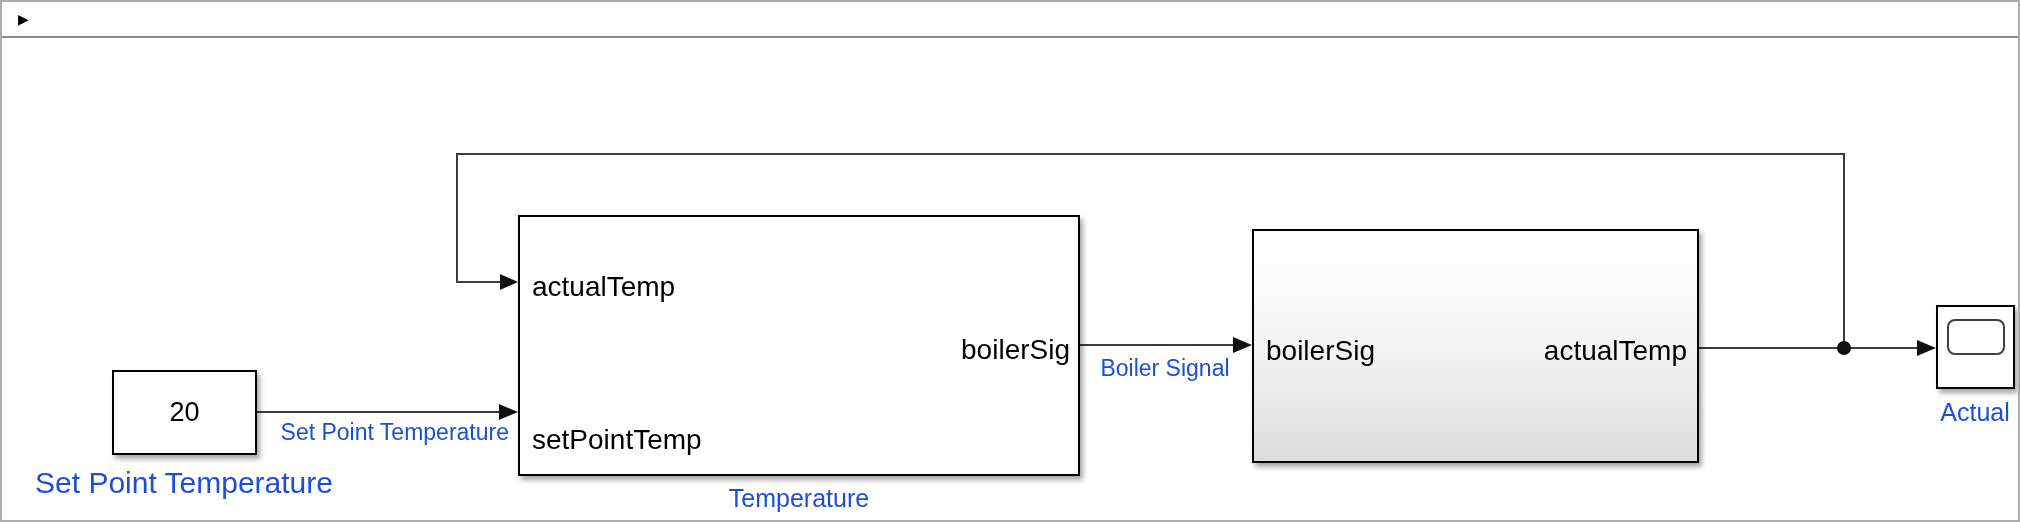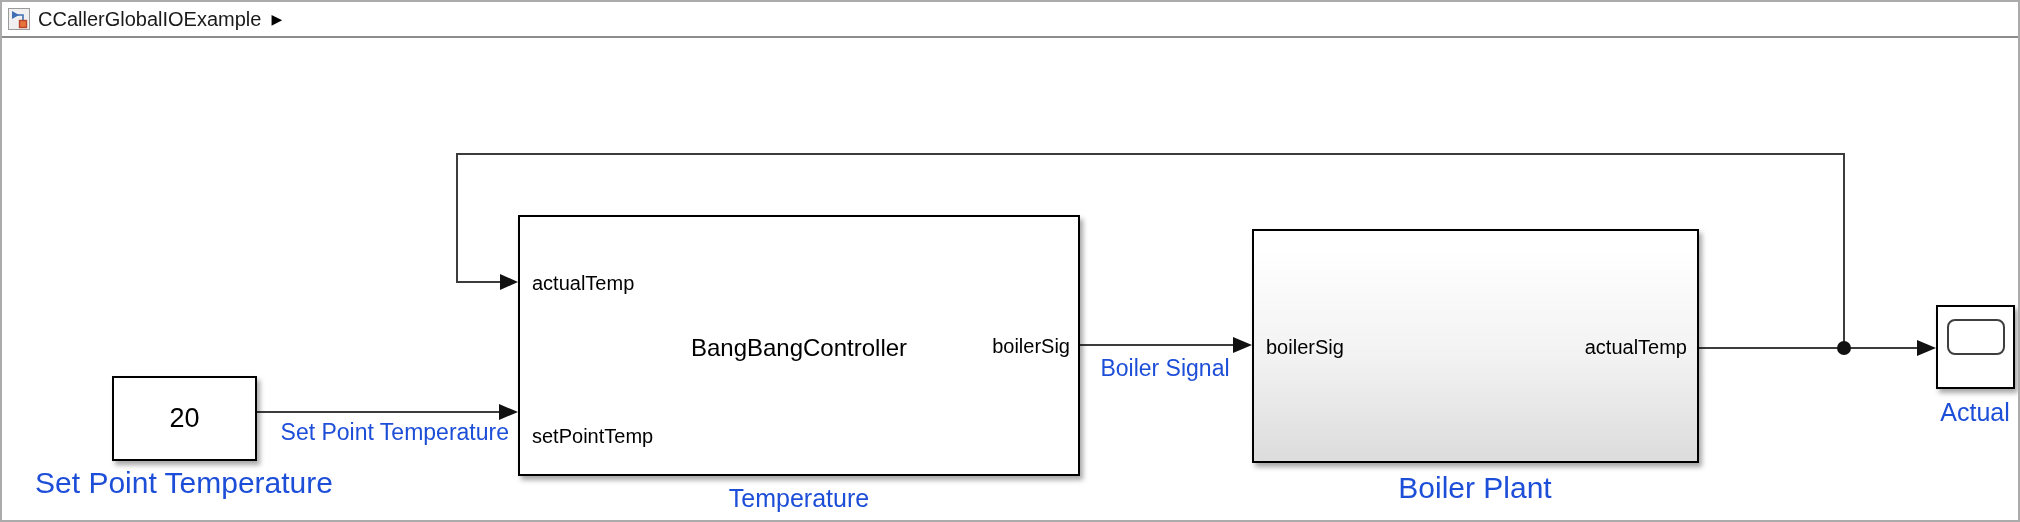--- a/index.html
+++ b/index.html
@@ -29,64 +29,52 @@
   
   .block{
     position:absolute;z-index:2;
     background:#ffffff;border:2px solid #000;
     box-shadow:3px 4px 5px rgba(0,0,0,0.35);
   }
   .block-constant{
     left:110px;top:368px;width:145px;height:85px;
     display:flex;align-items:center;justify-content:center;
     font-size:27px;
-    margin-top:6px;
   }
   .block-controller{left:516px;top:213px;width:562px;height:261px;}
   .block-boiler{
     left:1250px;top:227px;width:447px;height:234px;
     background:linear-gradient(180deg,#ffffff 8%,#f2f2f2 55%,#dcdcdc 100%);
   }
   .block-scope{left:1934px;top:303px;width:79px;height:84px;}
   .scope-screen{
     position:absolute;left:9px;top:12px;width:58px;height:36px;
     border:2px solid #3f3f3f;border-radius:8px;background:#fff;
   }
-  .port-label{position:absolute;font-size:20px;line-height:1;white-space:nowrap;}
+  .port-label{position:absolute;font-size:28px;line-height:1;white-space:nowrap;}
   .fn-name{
     position:absolute;left:50%;transform:translateX(-50%);
     font-size:24px;line-height:1;white-space:nowrap;
   }
   
   .block-label,.signal-label{
     position:absolute;z-index:3;line-height:1;white-space:nowrap;color:#1d4ed8;
   }
   .label-big{font-size:30px;}
   .label-small{font-size:25px;}
   .signal-label{font-size:23px;}
   .center{transform:translateX(-50%);}
   .right-end{transform:translateX(-100%);}
 </style>
 </head>
 <body>
 
 <div class="window">
 
   <div class="titlebar">
-    <span class="crumb">
-      <span class="model-icon">
-        <svg viewBox="0 0 22 22" width="22" height="22">
-          <rect x="0.5" y="0.5" width="21" height="21" fill="#f0f0f0" stroke="#9b9b9b"></rect>
-          <path d="M4 3 L4 11 L11 7 Z" fill="#3f6eb5"></path>
-          <path d="M9 7 H15 V12" fill="none" stroke="#3f6eb5" stroke-width="1.6"></path>
-          <rect x="11.5" y="12.5" width="7" height="7" fill="#e8743c" stroke="#b8442c" stroke-width="1.4"></rect>
-        </svg>
-      </span>
-      <span class="crumb-text">CCallerGlobalIOExample</span>
-    </span>
     <span class="crumb-arrow">▶</span>
   </div>
 
   <div class="canvas"></div>
 
   <svg class="wires" viewBox="0 0 2020 522">
     <g stroke="#3c3c3c" stroke-width="2" fill="none">
       <polyline points="255,410 498,410"></polyline>
       <polyline points="1078,343 1232,343"></polyline>
       <polyline points="1697,346 1916,346"></polyline>
@@ -102,30 +90,28 @@
   </svg>
 
   <div class="block block-constant">
     <span>20</span>
   </div>
   <div class="block-label label-big center" style="left:182px;top:466px;">Set Point Temperature</div>
 
   <div class="block block-controller">
     <span class="port-label" style="left:12px;top:56px;">actualTemp</span>
     <span class="port-label" style="left:12px;top:186px;margin-top:23px;">setPointTemp</span>
-    <span class="fn-name" style="top:119px;">BangBangController</span>
     <span class="port-label" style="right:8px;top:119px;">boilerSig</span>
   </div>
   <div class="block-label label-small center" style="left:797px;top:484px;">Temperature</div>
 
   <div class="block block-boiler">
     <span class="port-label" style="left:12px;top:106px;">boilerSig</span>
     <span class="port-label" style="right:10px;top:106px;">actualTemp</span>
   </div>
-  <div class="block-label label-big center" style="left:1473px;top:471px;">Boiler Plant</div>
 
   <div class="block block-scope">
     <div class="scope-screen"></div>
   </div>
   <div class="block-label label-small center" style="left:1973px;top:398px;">Actual</div>
 
   <div class="signal-label right-end" style="left:507px;top:419px;">Set Point Temperature</div>
   <div class="signal-label center" style="left:1163px;top:355px;">Boiler Signal</div>
 
 </div>

